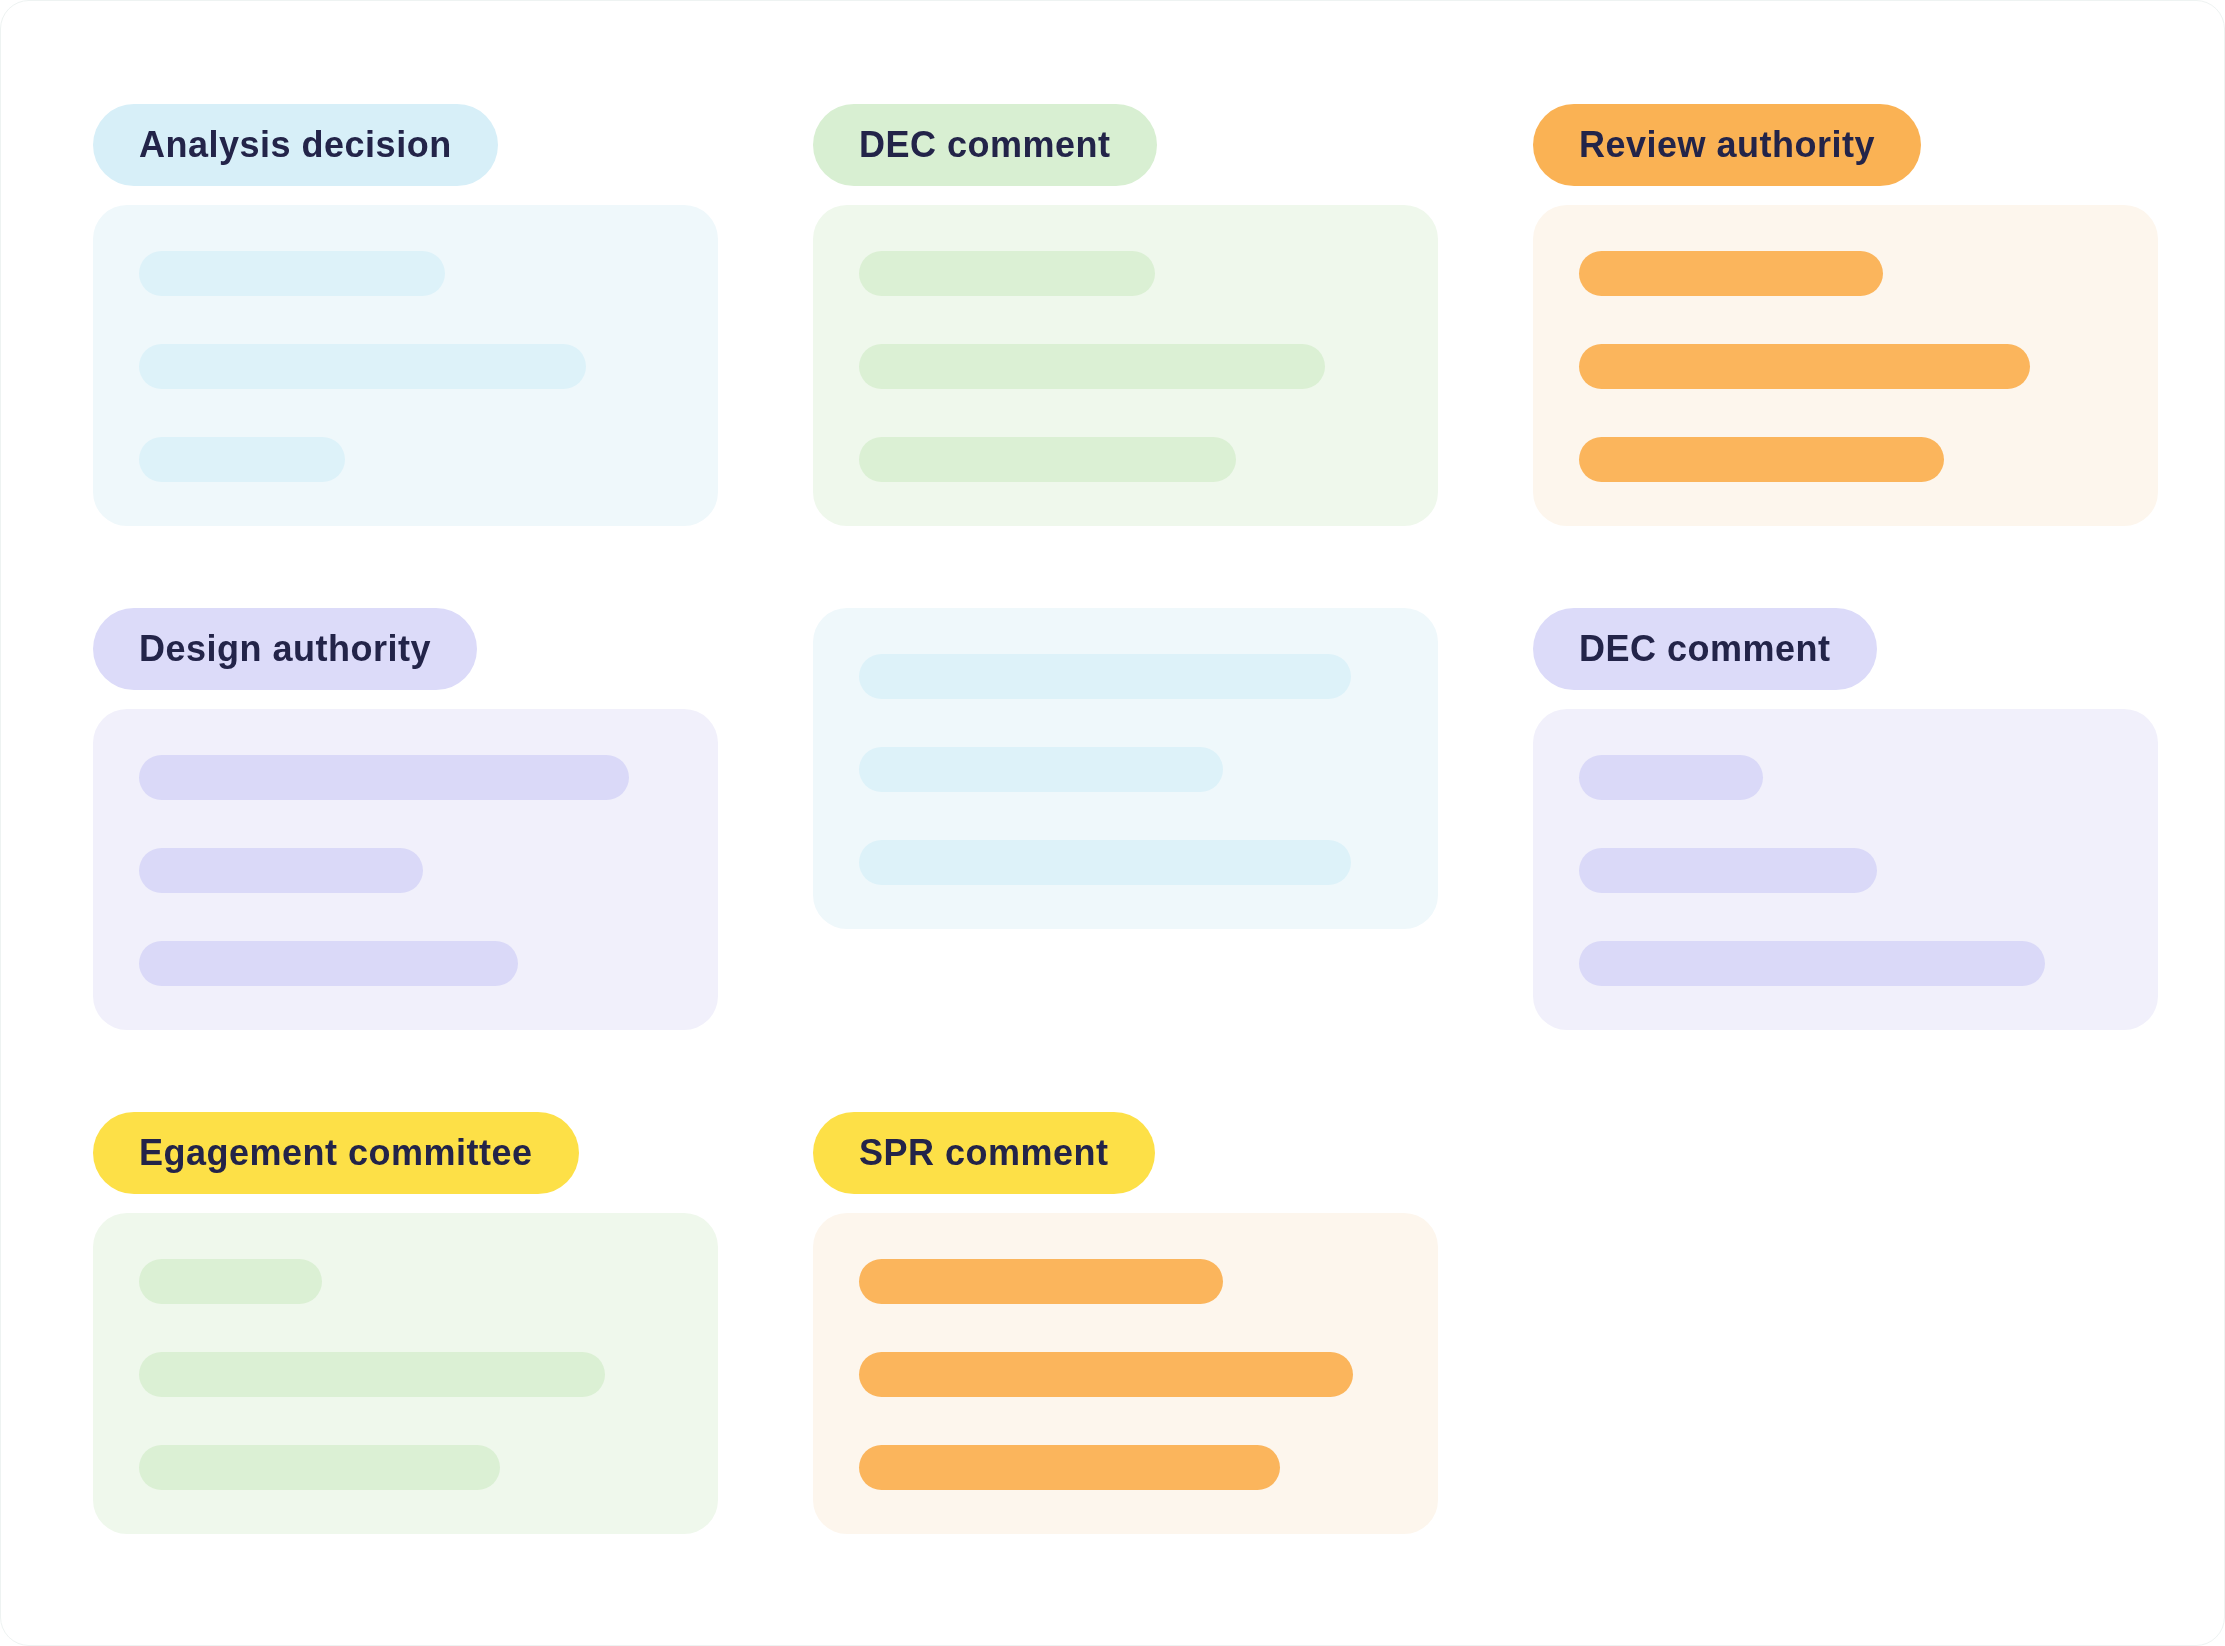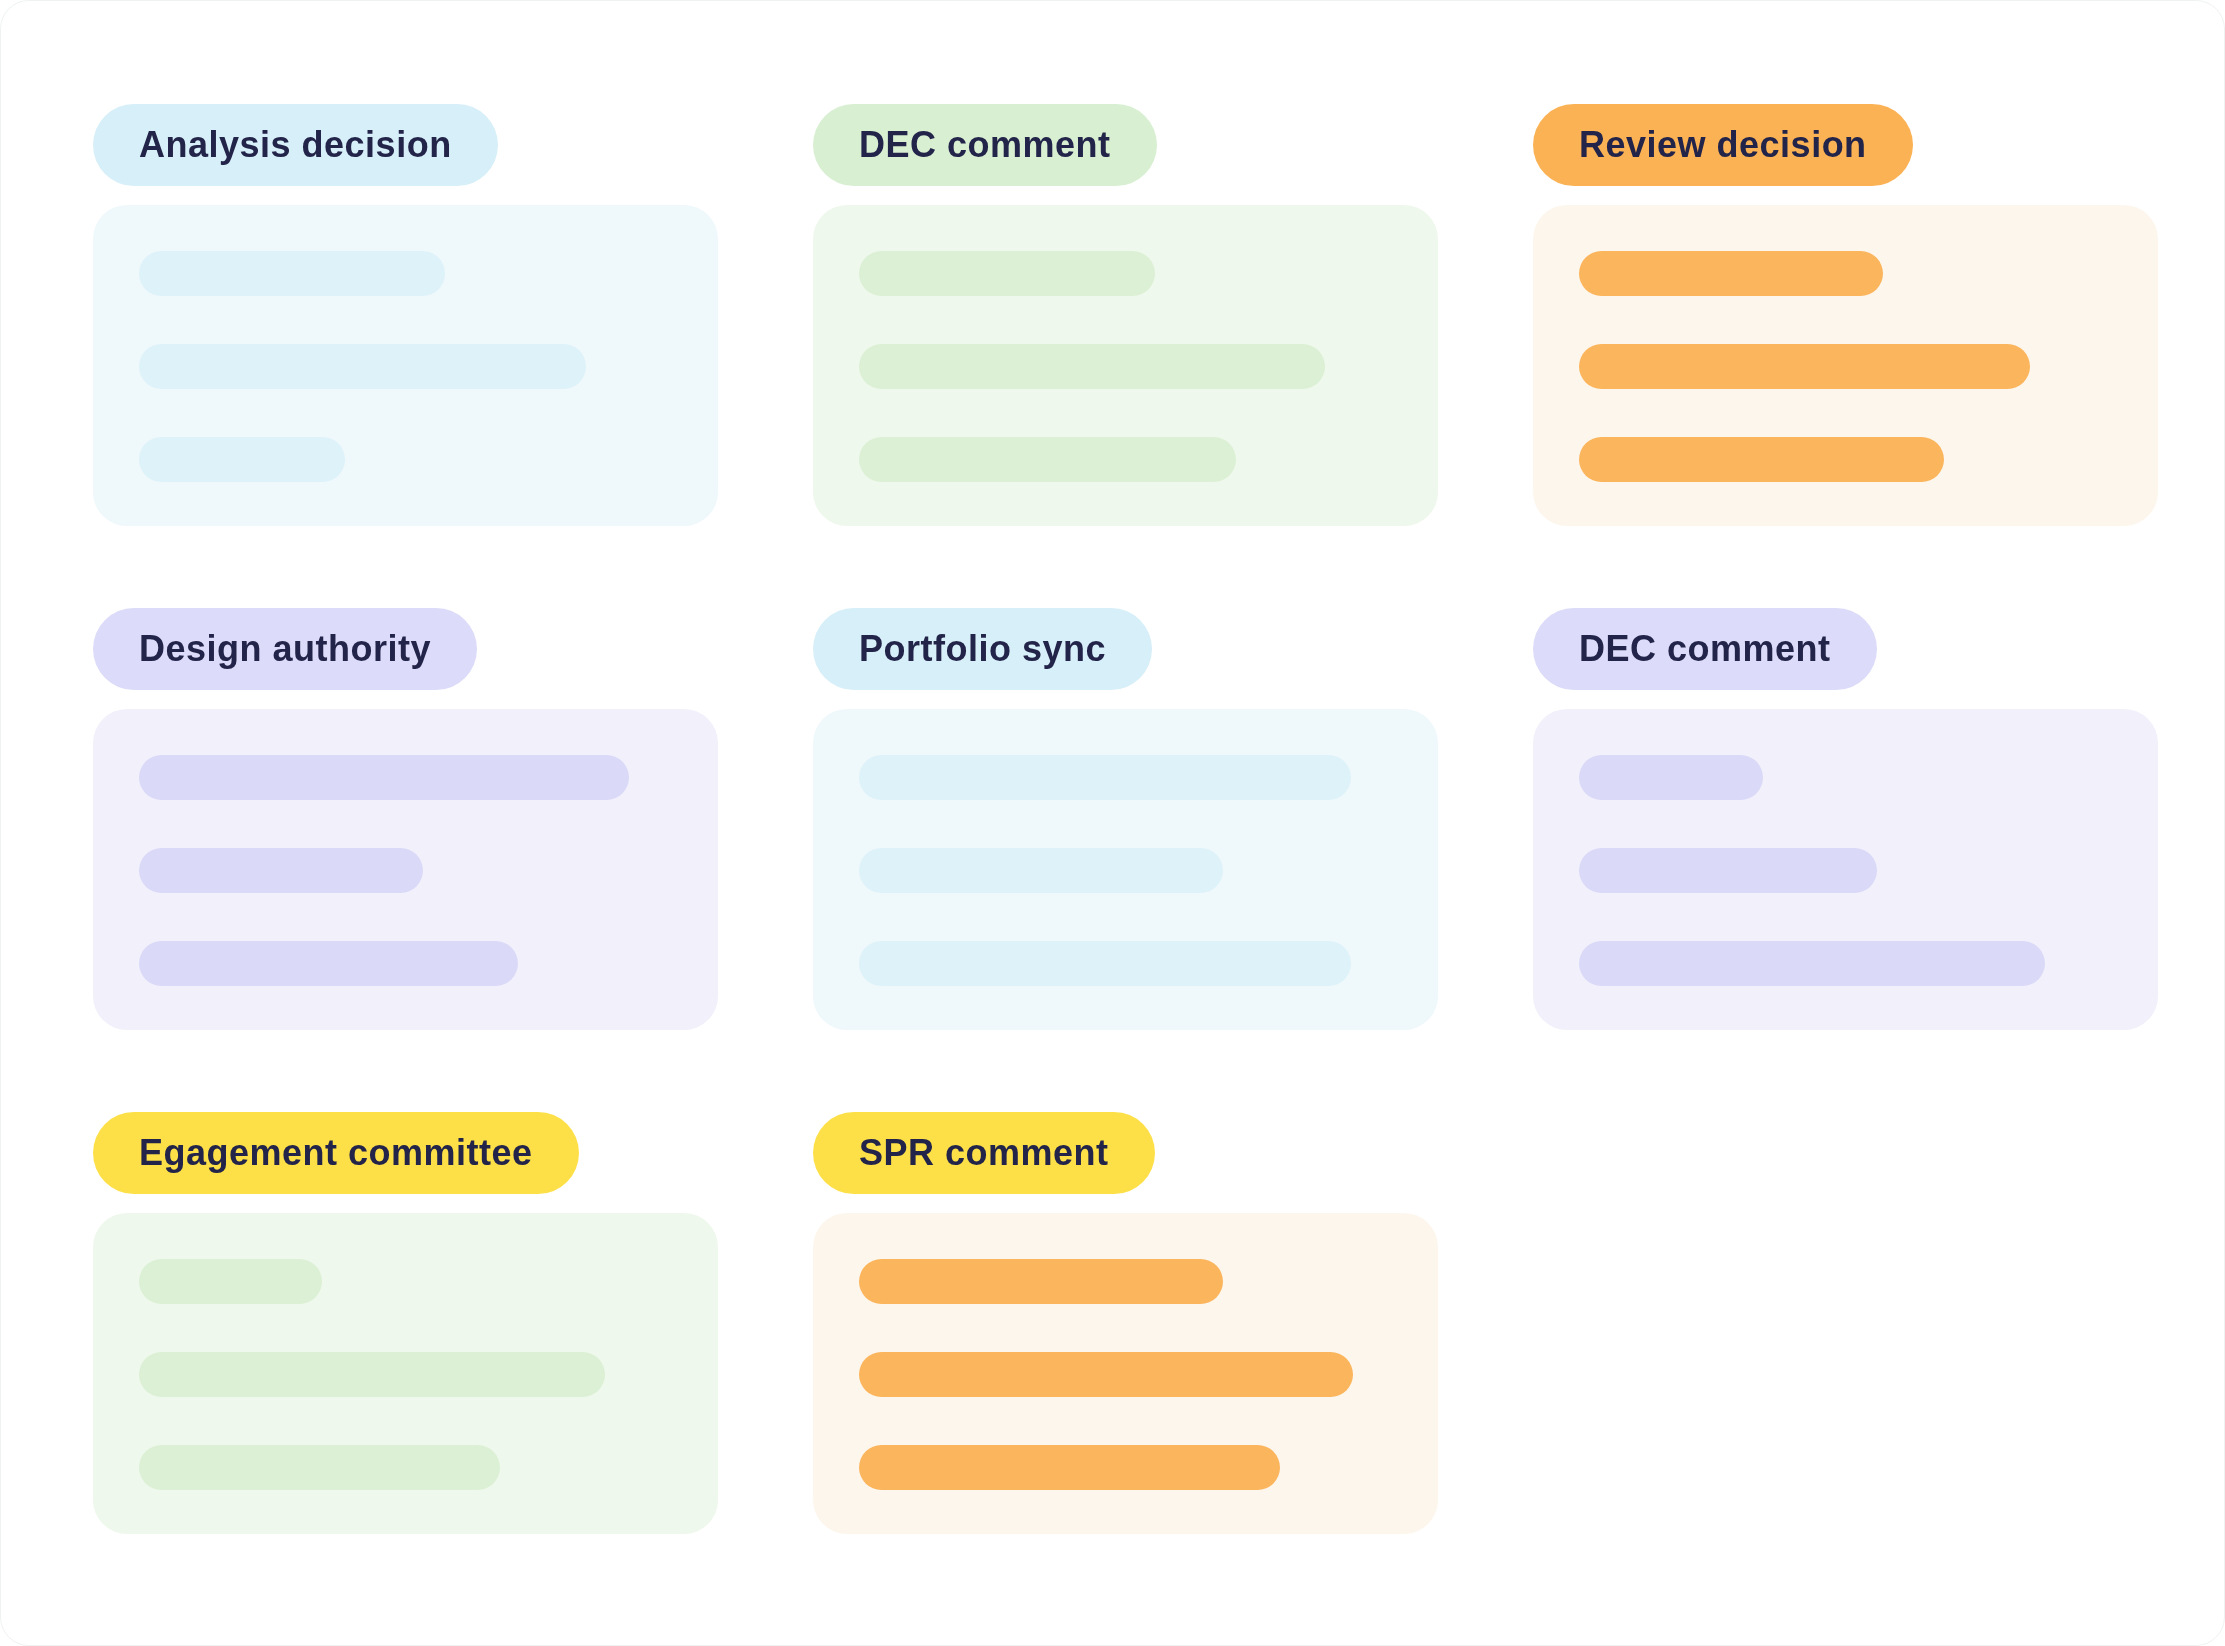--- a/index.html
+++ b/index.html
@@ -85,44 +85,41 @@
       </div>
       <div class="card" style="background: rgb(239, 248, 236);">
           <div class="bar" style="width: 296px; background: rgb(219, 240, 212);"></div>
           <div class="bar" style="width: 466px; background: rgb(219, 240, 212);"></div>
           <div class="bar" style="width: 377px; background: rgb(219, 240, 212);"></div>
         </div>
     </div>
 
     <div class="cell">
       <div class="badge" style="background: rgb(250, 178, 84);">
-        <span class="badge-text">Review decision</span>
+        <span class="badge-text">Review authority</span>
       </div>
       <div class="card" style="background: rgb(253, 246, 237);">
           <div class="bar" style="width: 304px; background: rgb(251, 181, 92);"></div>
           <div class="bar" style="width: 451px; background: rgb(251, 181, 92);"></div>
           <div class="bar" style="width: 365px; background: rgb(251, 181, 92);"></div>
         </div>
     </div>
 
     <div class="cell">
       <div class="badge" style="background: rgb(220, 219, 249);">
         <span class="badge-text">Design authority</span>
       </div>
       <div class="card" style="background: rgb(241, 240, 251);">
           <div class="bar" style="width: 490px; background: rgb(218, 217, 248);"></div>
           <div class="bar" style="width: 284px; background: rgb(218, 217, 248);"></div>
           <div class="bar" style="width: 379px; background: rgb(218, 217, 248);"></div>
         </div>
     </div>
 
     <div class="cell">
-      <div class="badge" style="background: rgb(215, 239, 248);">
-        <span class="badge-text">Portfolio sync</span>
-      </div>
       <div class="card" style="background: rgb(239, 248, 251);">
           <div class="bar" style="width: 492px; background: rgb(221, 242, 249);"></div>
           <div class="bar" style="width: 364px; background: rgb(221, 242, 249);"></div>
           <div class="bar" style="width: 492px; background: rgb(221, 242, 249);"></div>
         </div>
     </div>
 
     <div class="cell">
       <div class="badge" style="background: rgb(220, 219, 249);">
         <span class="badge-text">DEC comment</span>

